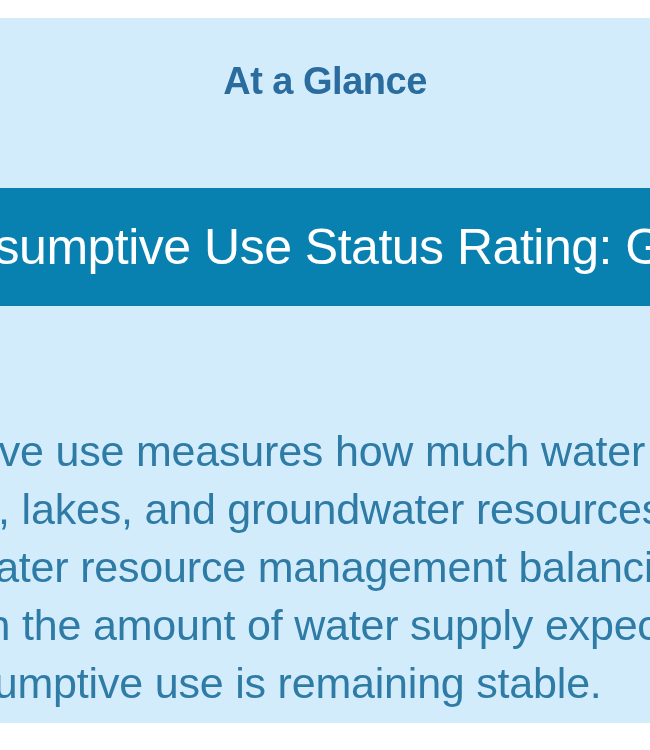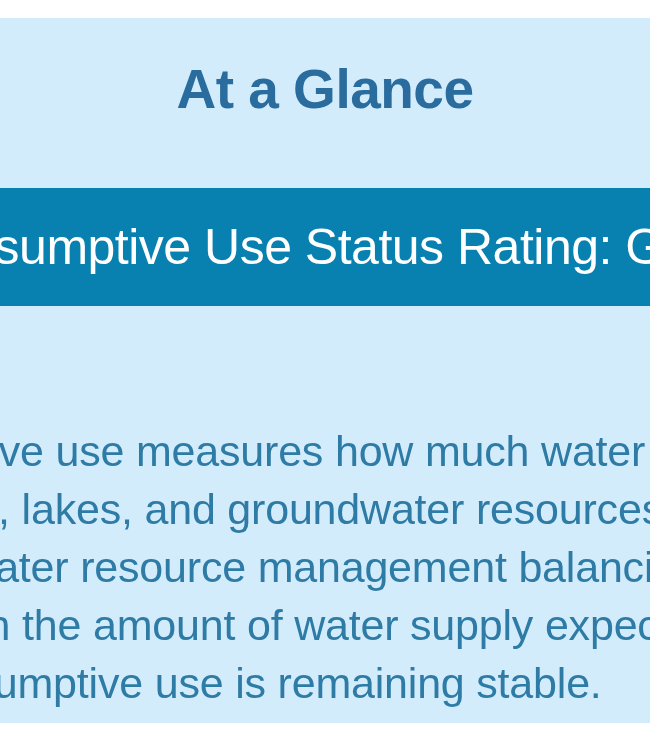--- a/index.html
+++ b/index.html
@@ -33,21 +33,21 @@
     overflow: hidden;
   }
 
   
   #headline {
     position: absolute;
     left: 0;
     top: 44px;
     width: 650px;
     text-align: center;
-    font-size: 55px;
+    font-size: 38px;
     font-weight: bold;
     line-height: 1.0;
     color: #2a6c9e;
     letter-spacing: -0.5px;
     white-space: nowrap;
   }
 
   
   #status-banner {
     position: absolute;

